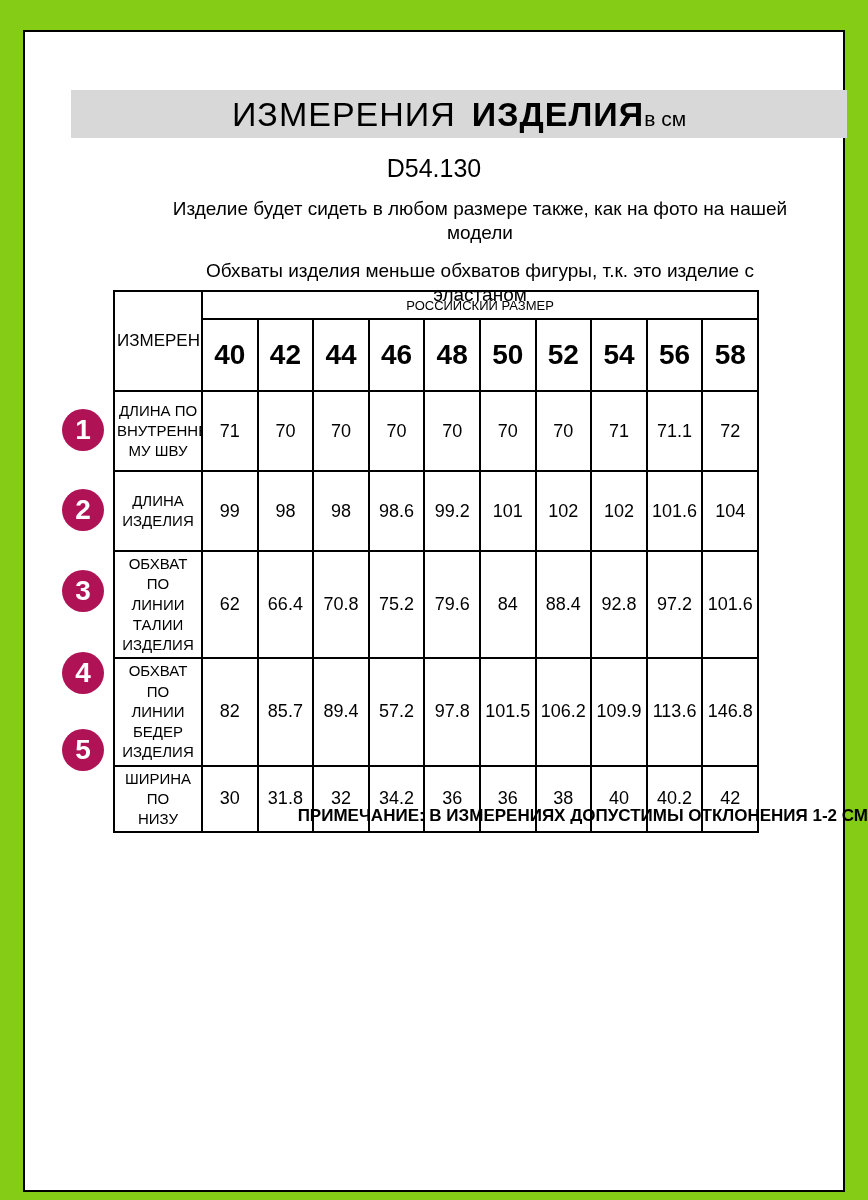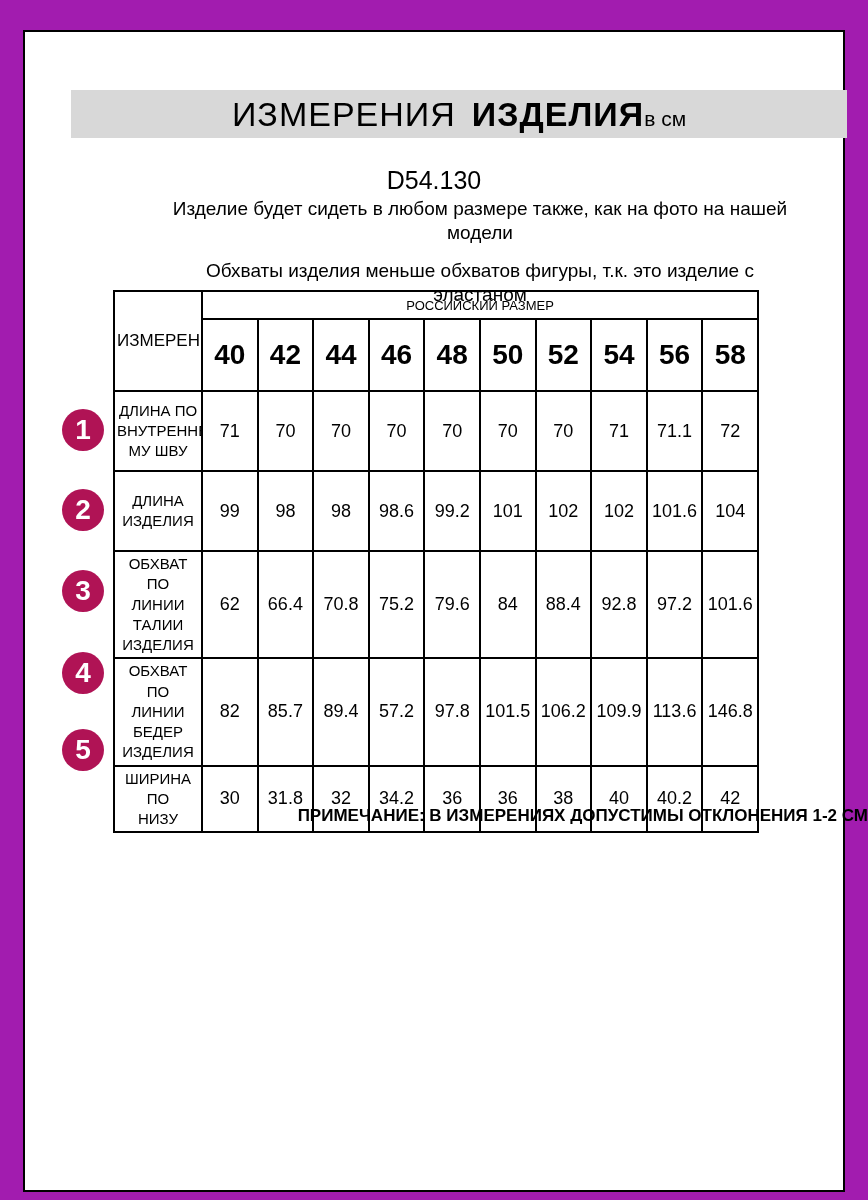--- a/index.html
+++ b/index.html
@@ -5,21 +5,21 @@
   * { margin: 0; padding: 0; box-sizing: border-box; }
   body {
     font-family: "Liberation Sans", sans-serif;
     background: #ffffff;
     color: #000000;
   }
   .page {
     position: relative;
     width: 868px;
     height: 1200px;
-    background: #a21caf;
+    background: #84cc16;
     overflow: hidden;
   }
   .frame {
     position: absolute;
     left: 23px; top: 30px;
     width: 822px; height: 1162px;
     border: 2px solid #000000;
     background: #ffffff;
   }
   .banner {
@@ -33,21 +33,20 @@
     line-height: 48px;
   }
   .title-reg  { font-size: 34px; letter-spacing: 1px; }
   .title-bold { font-size: 34px; font-weight: bold; letter-spacing: 1px; margin-left: 16px; }
   .title-unit { font-size: 21px; margin-left: 0; }
   .model {
     position: absolute;
     left: 0; top: 122px; width: 100%;
     text-align: center;
     font-size: 25px;
-    margin-top: 12px;
   }
   .para {
     position: absolute;
     left: 0; width: 100%;
     text-align: center;
     font-size: 19px;
     line-height: 1.28;
     white-space: pre-line;
     margin-left: 46px;
   }

